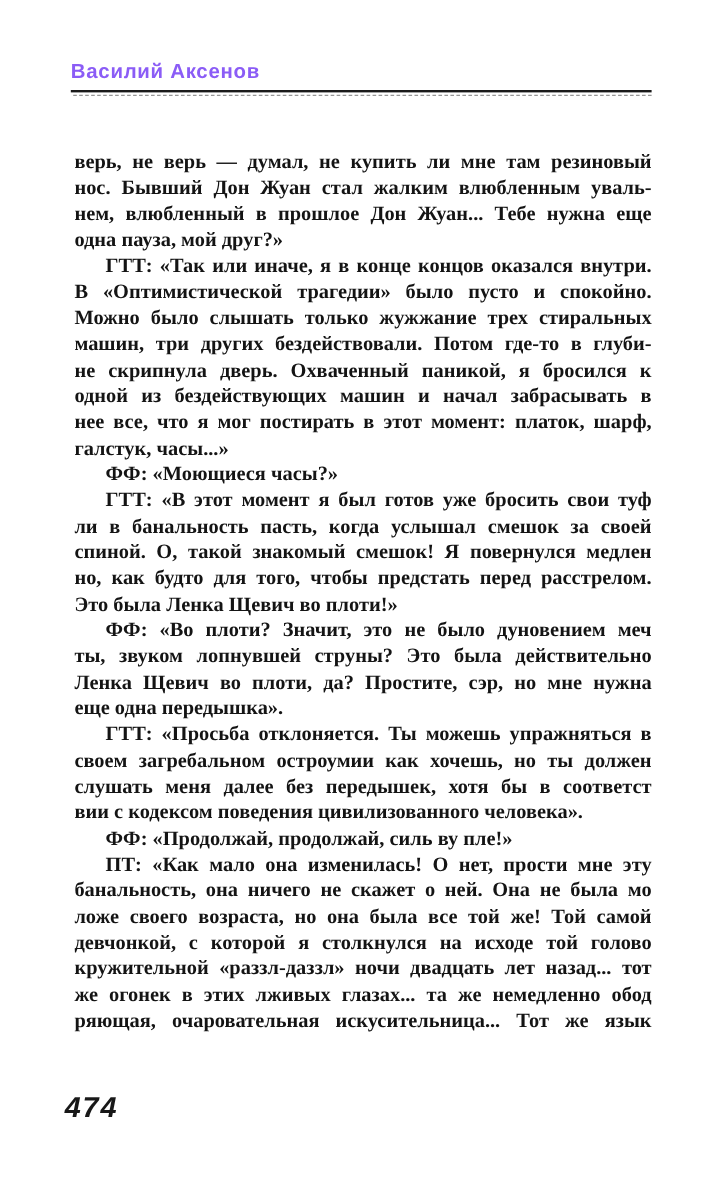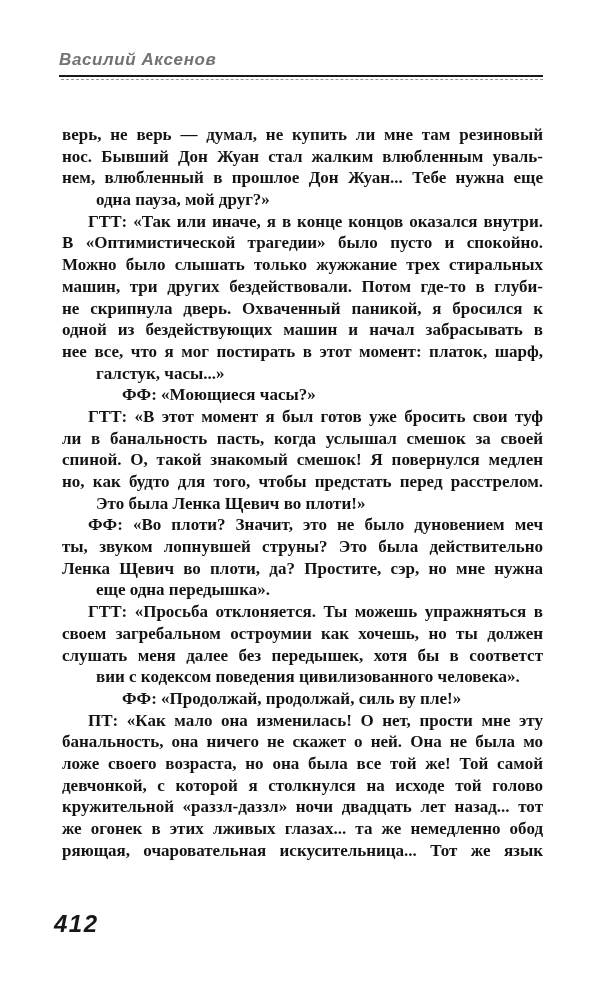--- a/index.html
+++ b/index.html
@@ -25,25 +25,24 @@
   .running-header::after {
     content: "";
     position: absolute;
     left: 2px;
     right: 0;
     bottom: -5px;
     border-bottom: 1px dashed rgba(25,25,25,0.45);
   }
   .author {
     font-family: "Liberation Sans", sans-serif;
-    font-style: italic;
     font-weight: bold;
     font-size: 17px;
     letter-spacing: 0.6px;
-    color: #737373;
+    color: #8b5cf6;
   }
 
   
   .body-text {
     position: absolute;
     left: 62px;
     top: 124px;
     width: 481px;
   }
   .para { margin: 0; padding: 0; }
@@ -51,21 +50,21 @@
     font-family: "Liberation Serif", serif;
     font-weight: bold;
     font-size: 17px;
     line-height: 21.7px;
     height: 21.7px;
     text-align: justify;
     text-align-last: justify;
     white-space: normal;
     color: #141414;
   }
-  .line.last { text-align-last: left; margin-left: 34px; }
+  .line.last { text-align-last: left; }
   .para.indent .line.first { text-indent: 26px; }
 
   
   .page-number {
     position: absolute;
     left: 54px;
     top: 910px;
     font-family: "Liberation Sans", sans-serif;
     font-style: italic;
     font-weight: bold;
@@ -129,15 +128,15 @@
         <div class="line first">ПТ: «Как мало она изменилась! О нет, прости мне эту</div>
         <div class="line">банальность, она ничего не скажет о ней. Она не была мо</div>
         <div class="line">ложе своего возраста, но она была все той же! Той самой</div>
         <div class="line">девчонкой, с которой я столкнулся на исходе той голово</div>
         <div class="line">кружительной «раззл-даззл» ночи двадцать лет назад... тот</div>
         <div class="line">же огонек в этих лживых глазах... та же немедленно обод</div>
         <div class="line">ряющая, очаровательная искусительница... Тот же язык</div>
       </div>
     </div>
 
-  <div class="page-number">412</div>
+  <div class="page-number">474</div>
 
 </div>
 
 </body></html>

